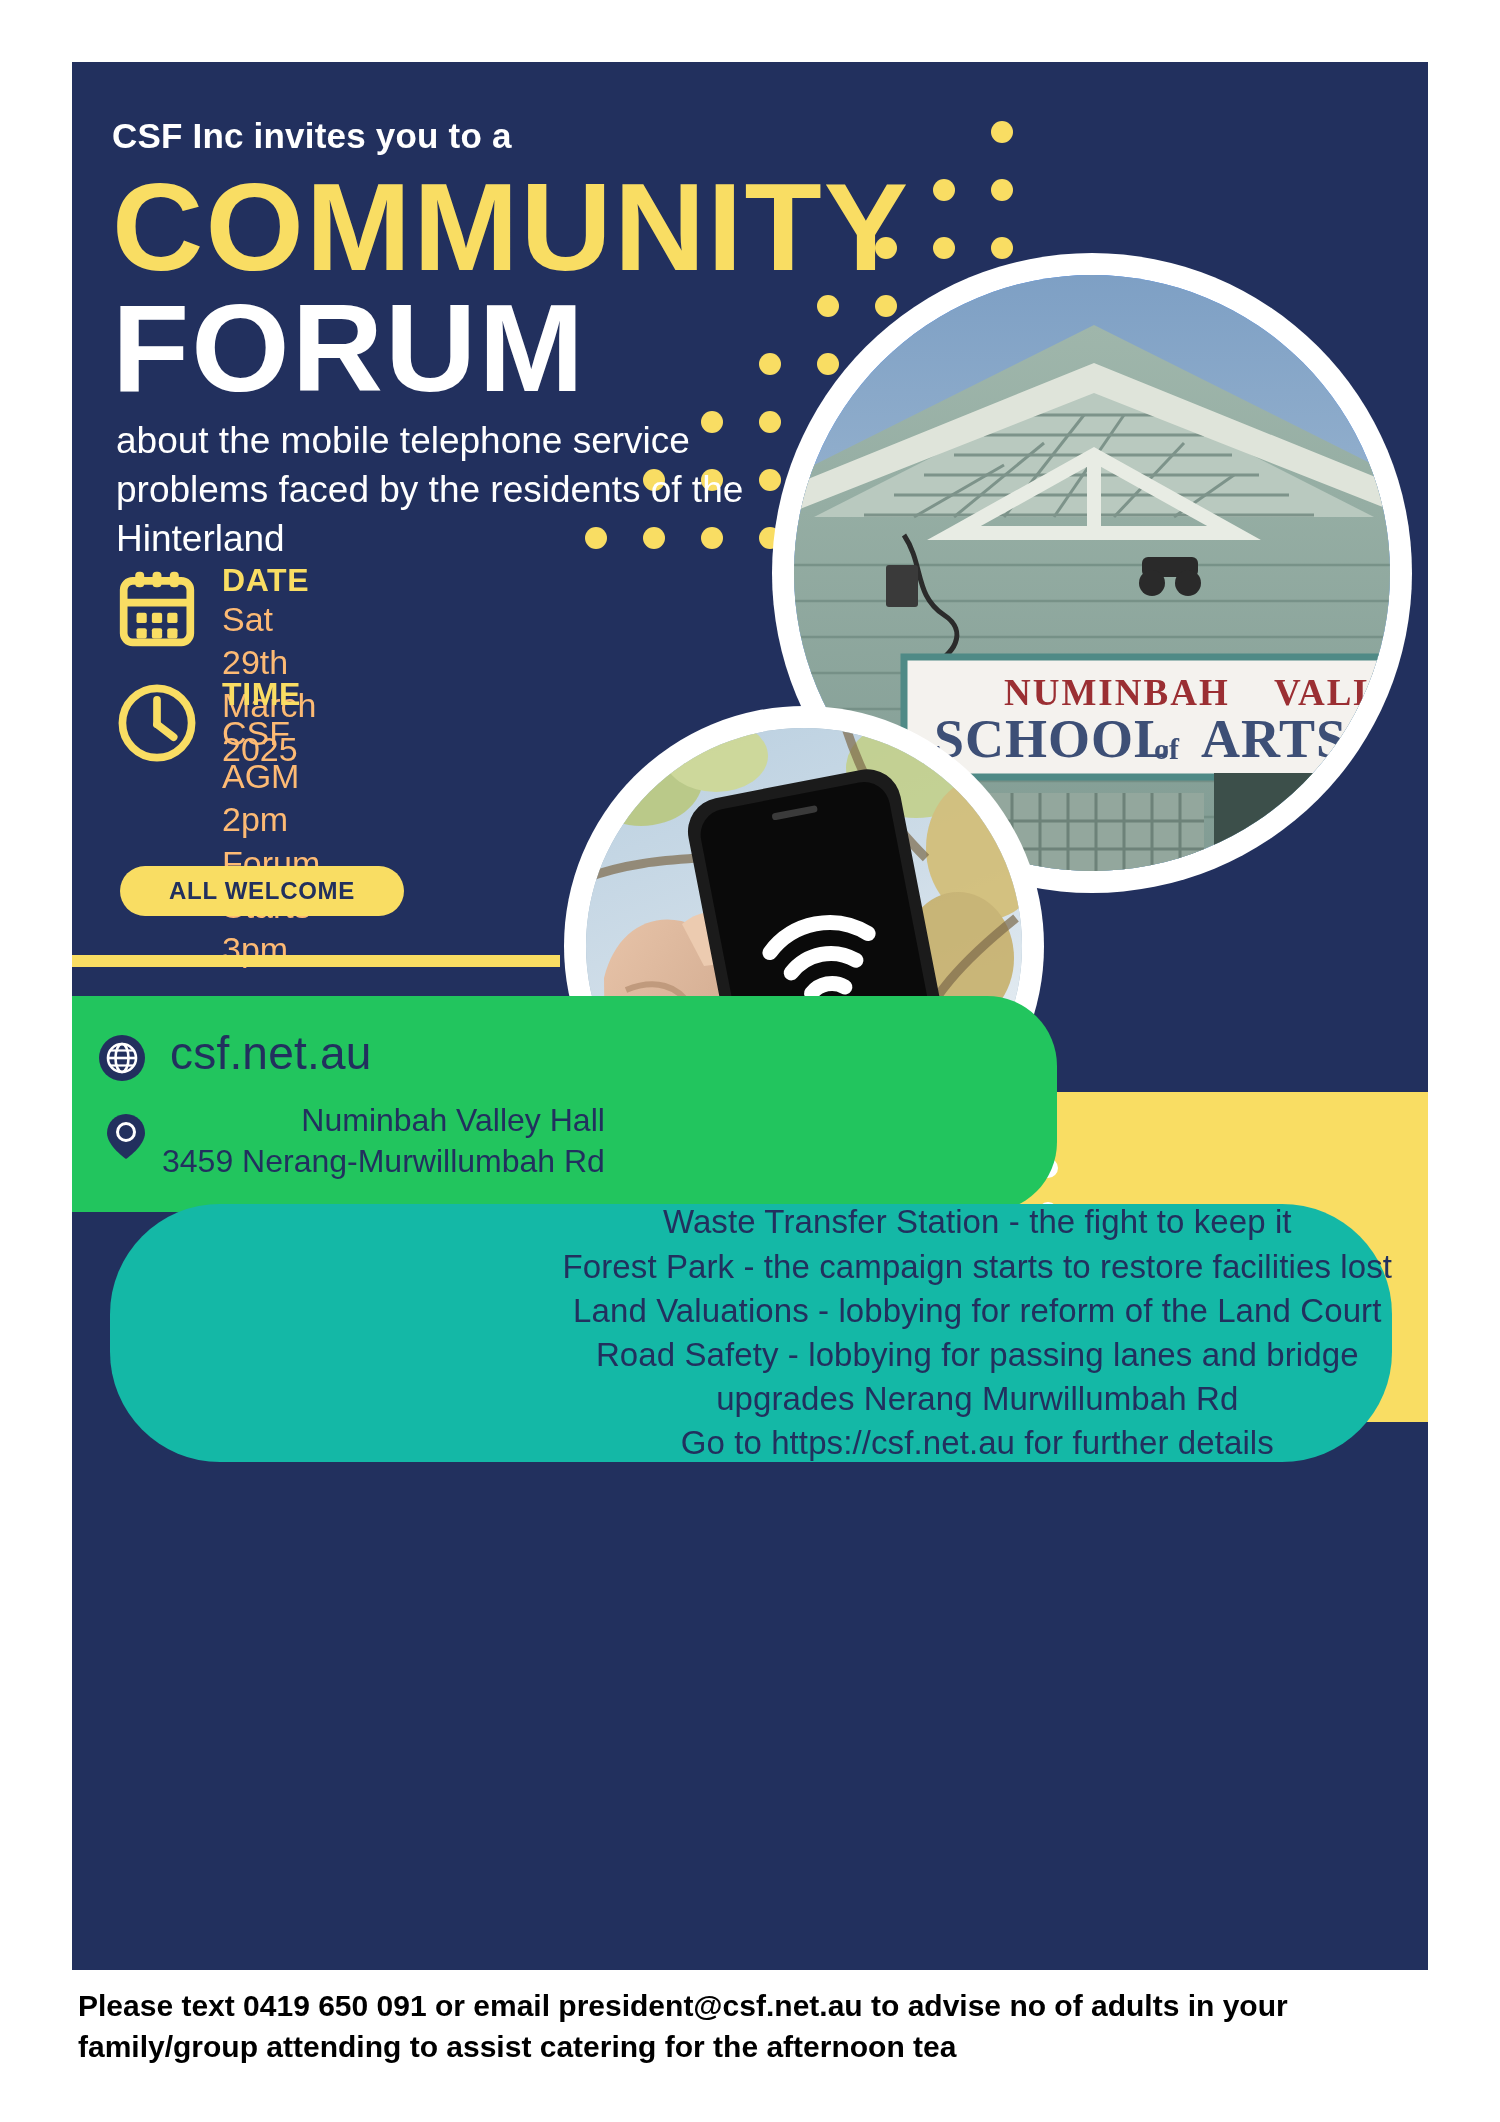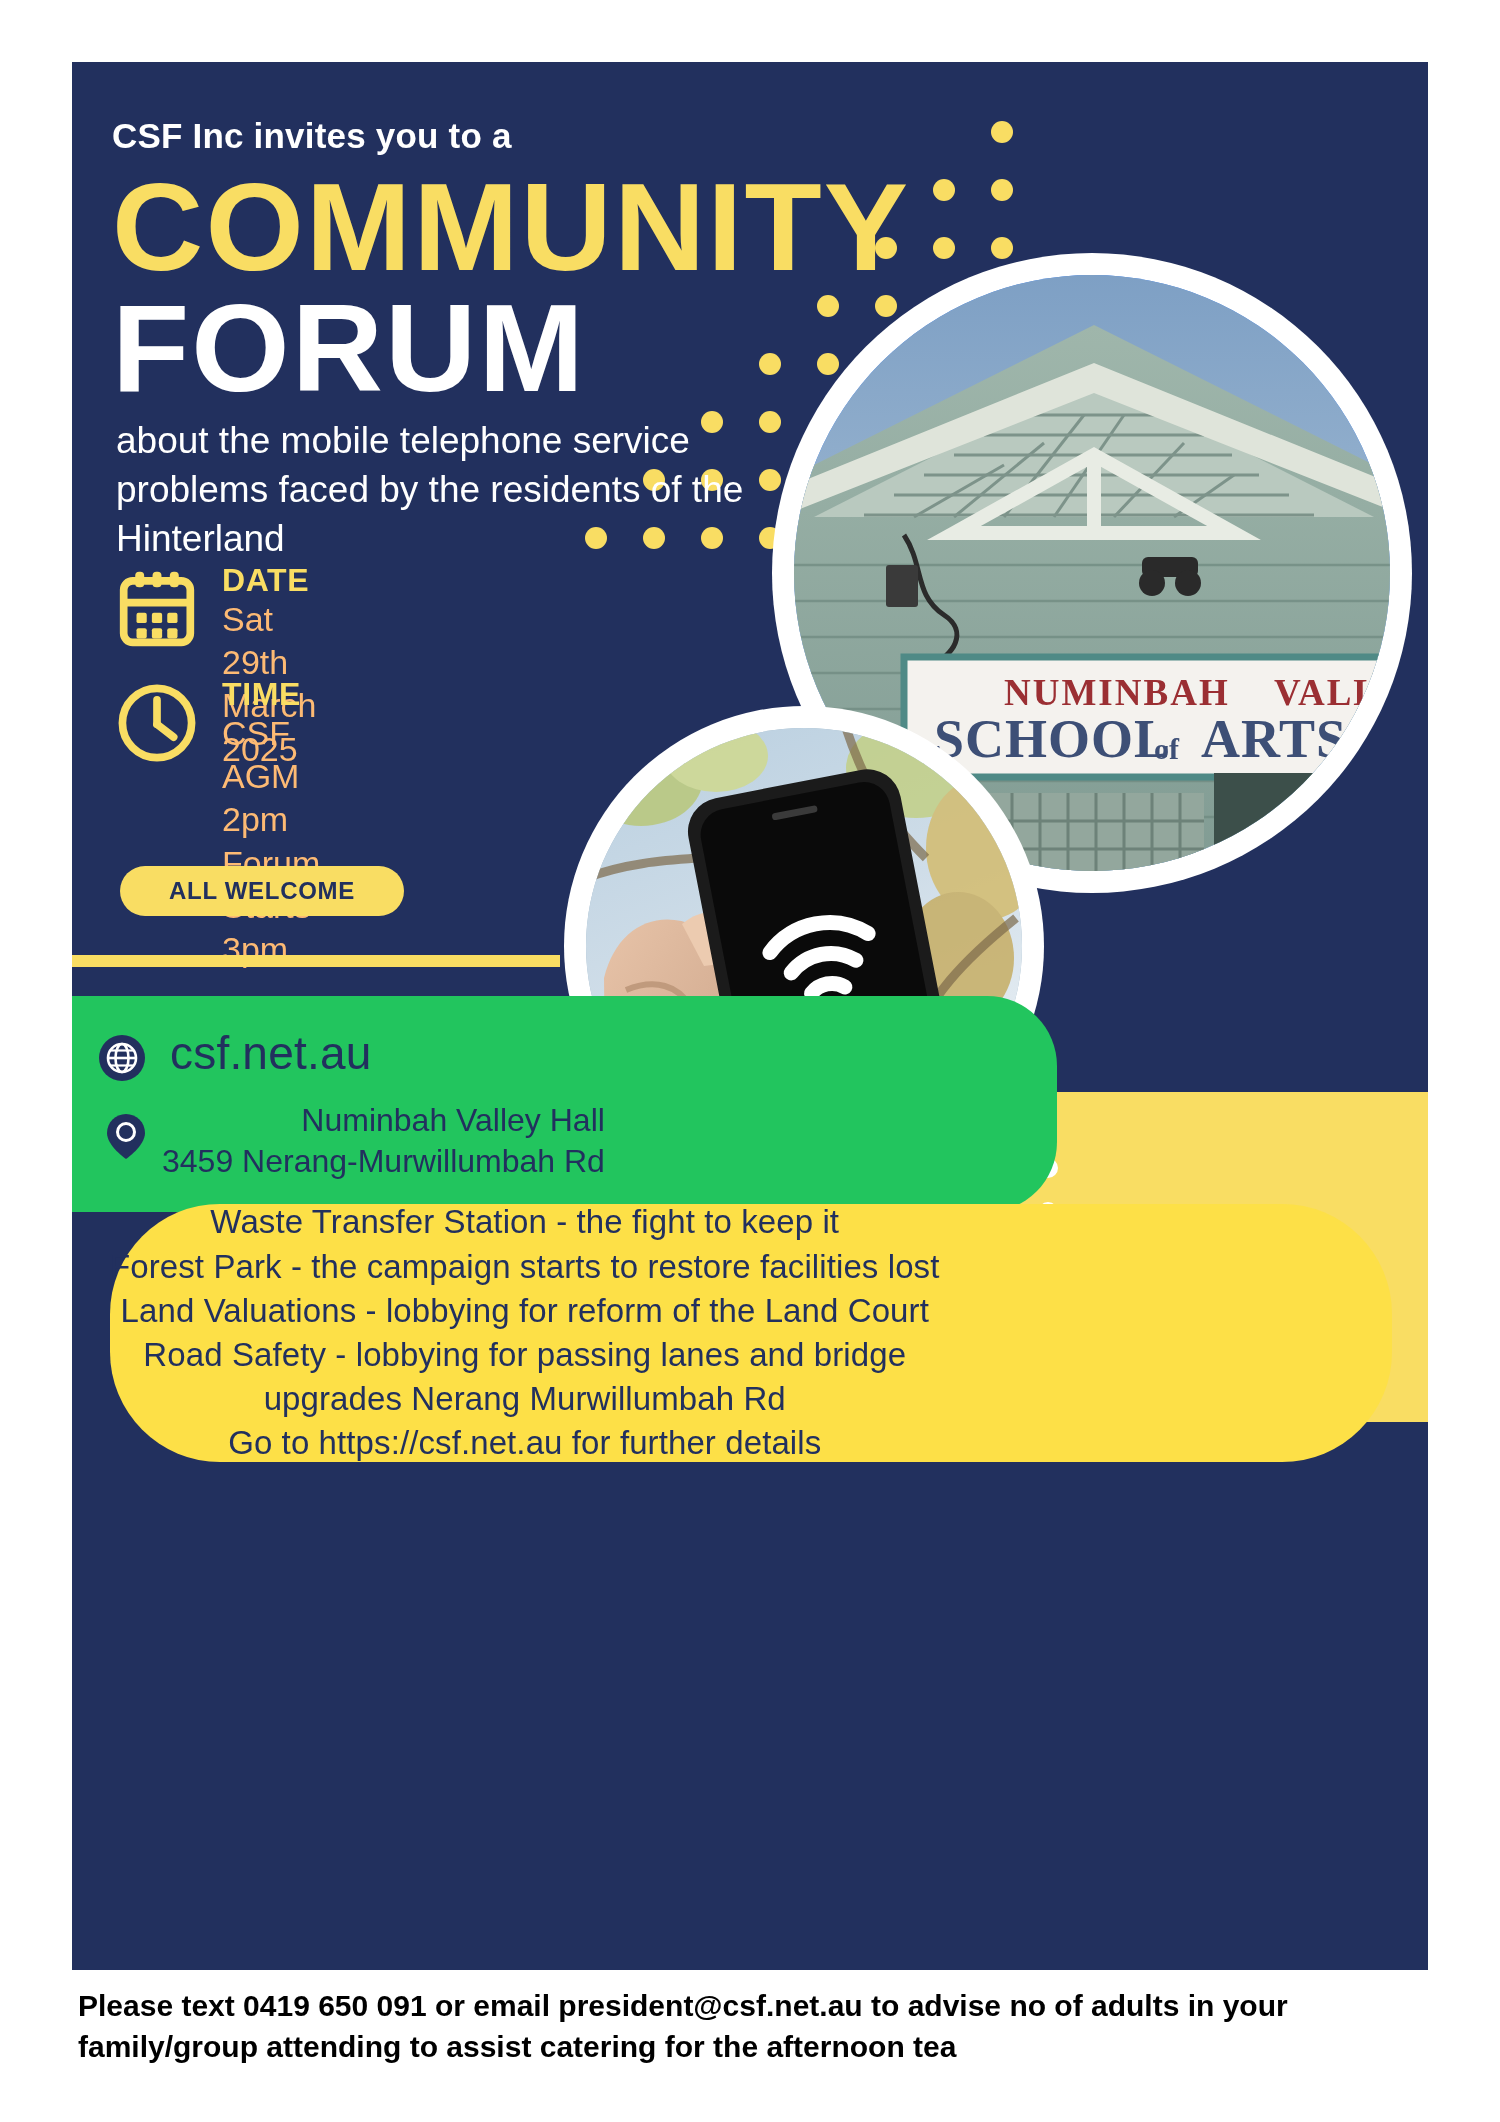--- a/index.html
+++ b/index.html
@@ -114,22 +114,22 @@
     font-size:46px;color:#22305E;letter-spacing:.2px;
   }
   .contact-addr{
     position:absolute;left:110px;top:104px;
     font-size:32px;color:#22305E;line-height:1.28;white-space:pre-line;
   }
 
   
   .agenda{
     position:absolute;left:38px;top:1142px;width:1282px;height:258px;
-    background:#fde047;border-radius:110px;
-    display:flex;align-items:center;justify-content:flex-start;
+    background:#14b8a6;border-radius:110px;
+    display:flex;align-items:center;justify-content:flex-end;
   }
   .agenda-text{
     font-size:33px;color:#22305E;line-height:1.34;text-align:center;
     white-space:pre-line;letter-spacing:.1px;
   }
 
   
   .footer{
     position:absolute;left:78px;top:1985px;width:1340px;
     font-size:30px;font-weight:bold;color:#000000;line-height:1.38;

